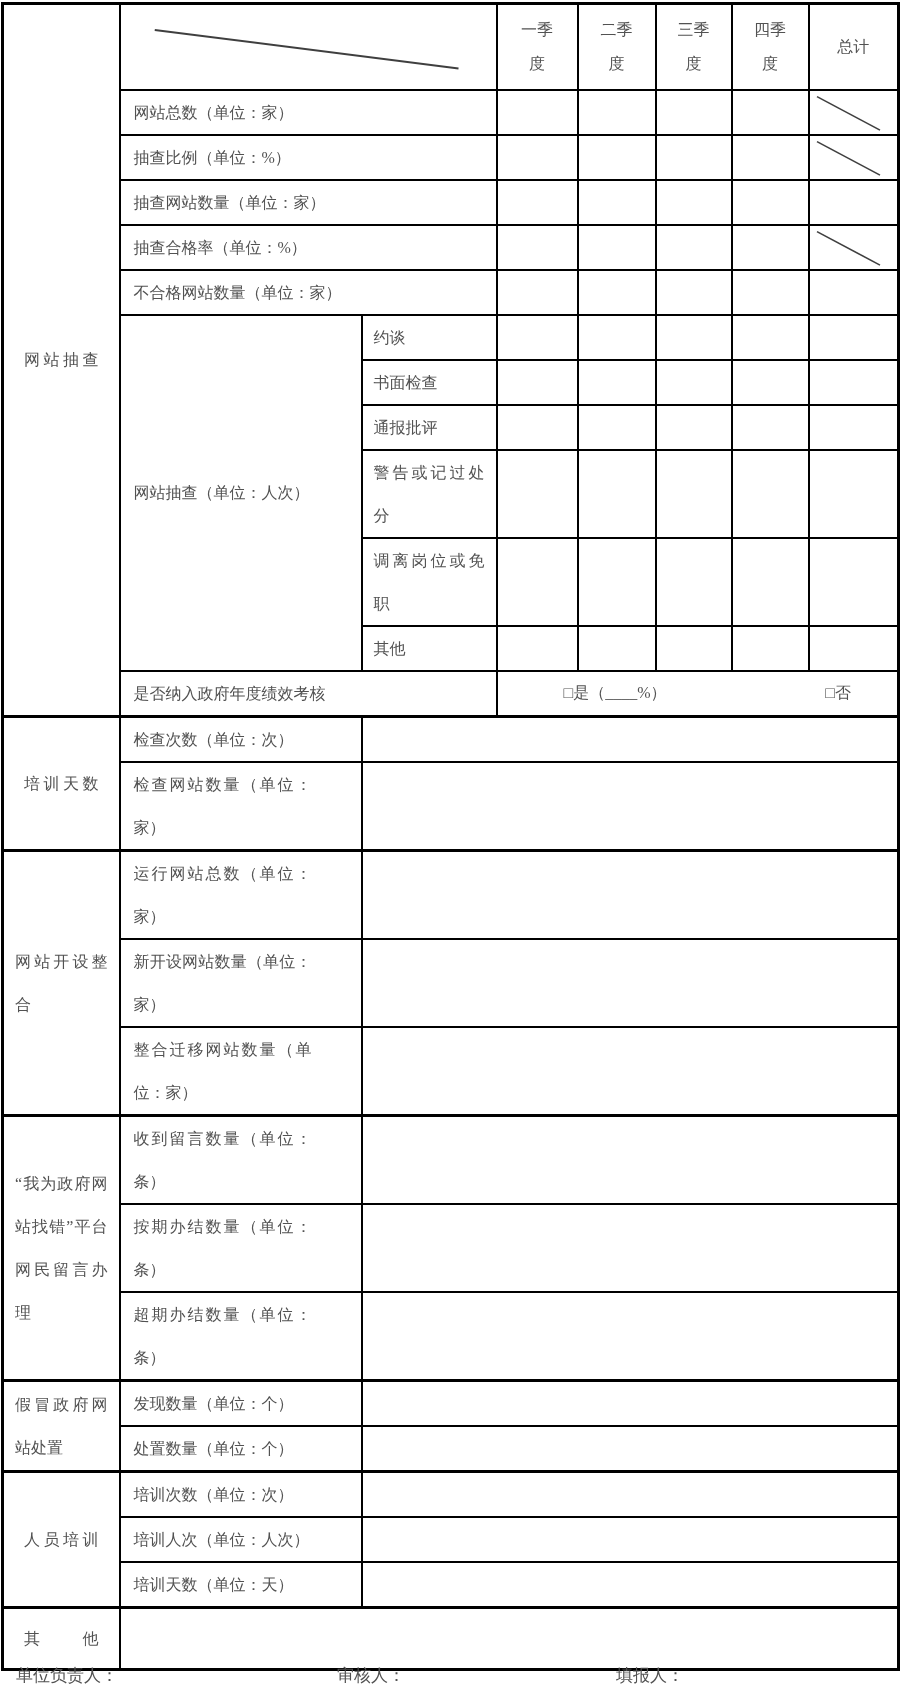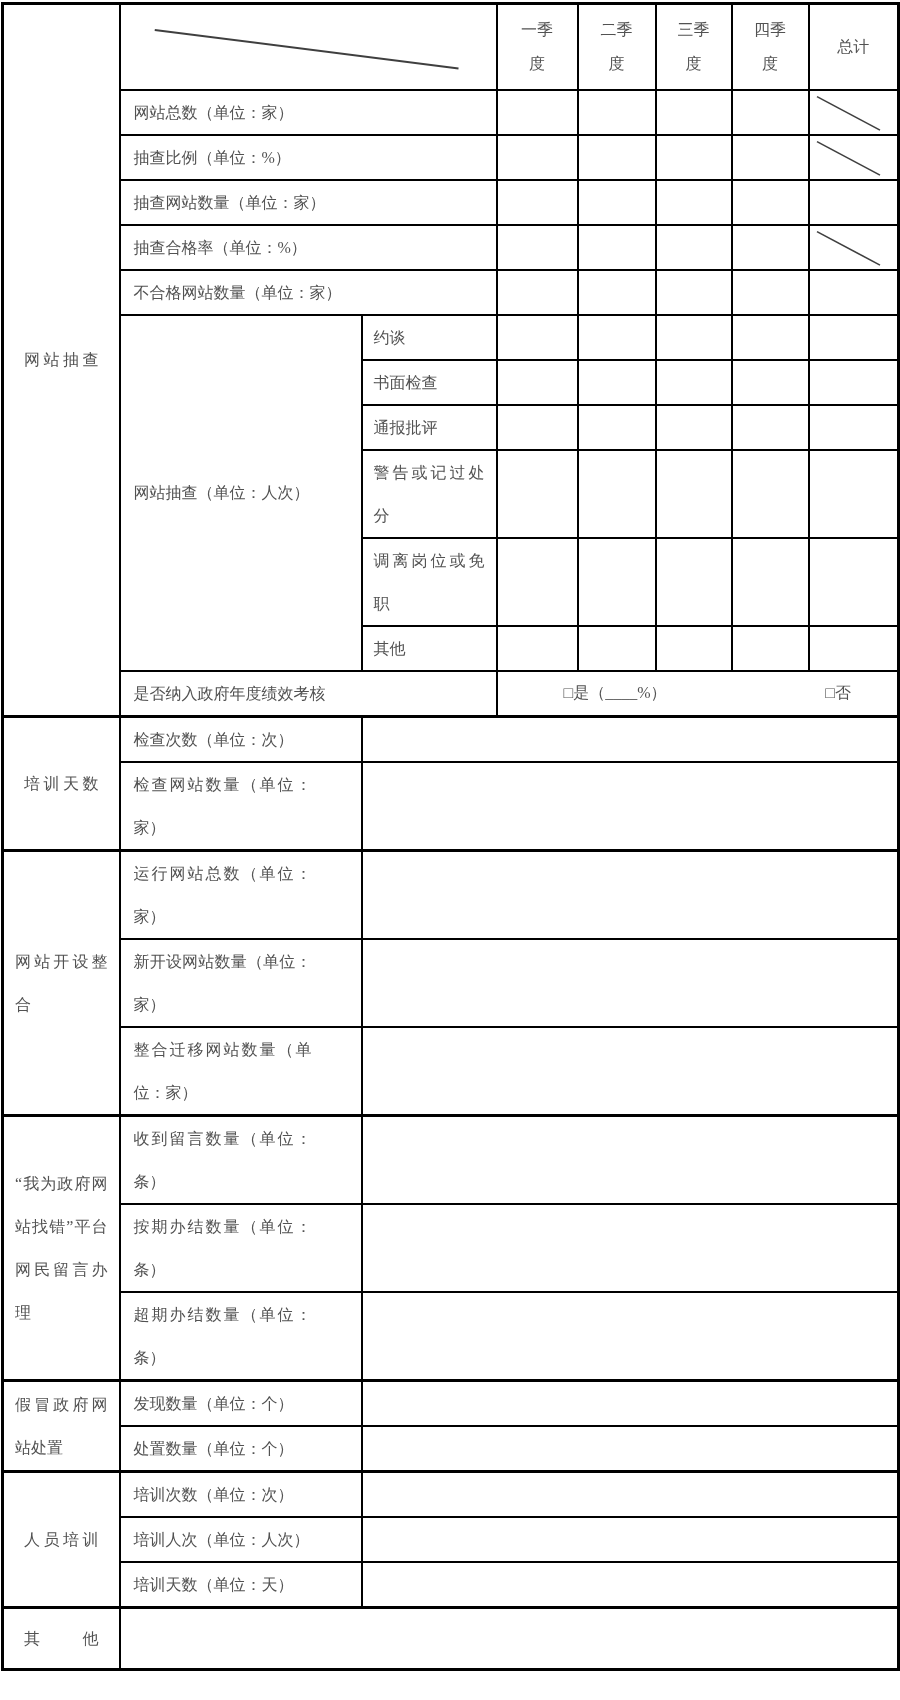--- a/index.html
+++ b/index.html
@@ -254,13 +254,18 @@
 </tr>
 
 <tr class="r62 sec">
   <td class="cat-sp">其他</td>
   <td colspan="7" class="dc"></td>
 </tr>
 
 </tbody>
     </table>
 
+<div class="foot">
+  <span class="f1">单位负责人：</span>
+  <span class="f2">审核人：</span>
+  <span class="f3">填报人：</span>
 </div>
+</div>
 
 </body></html>

